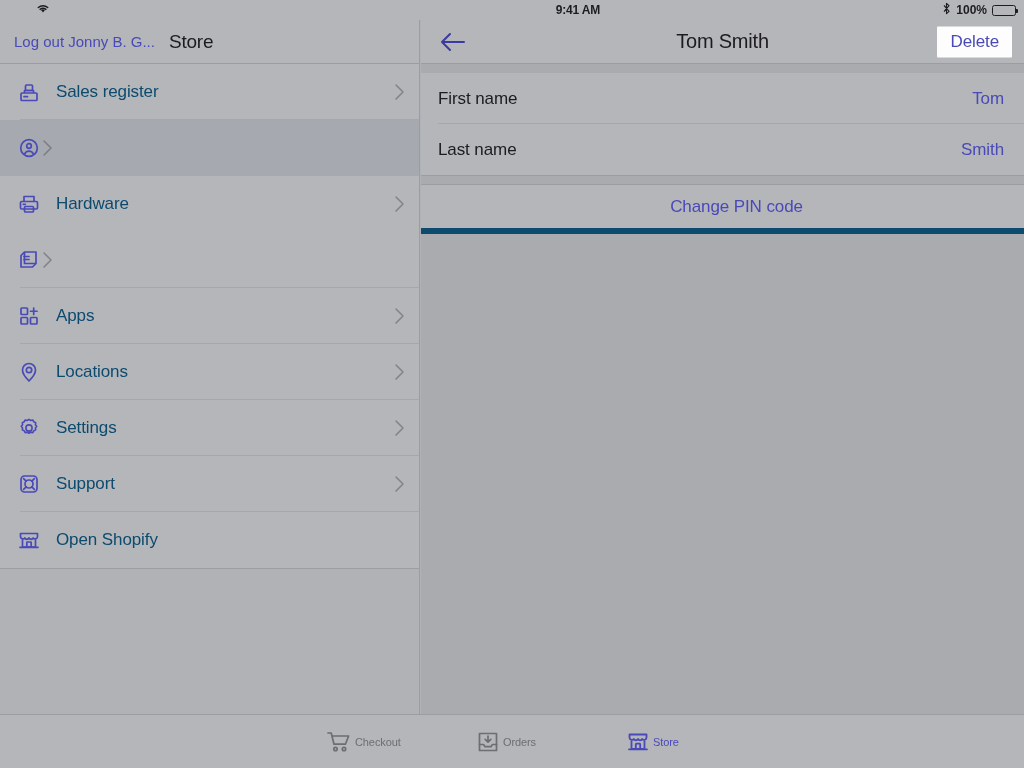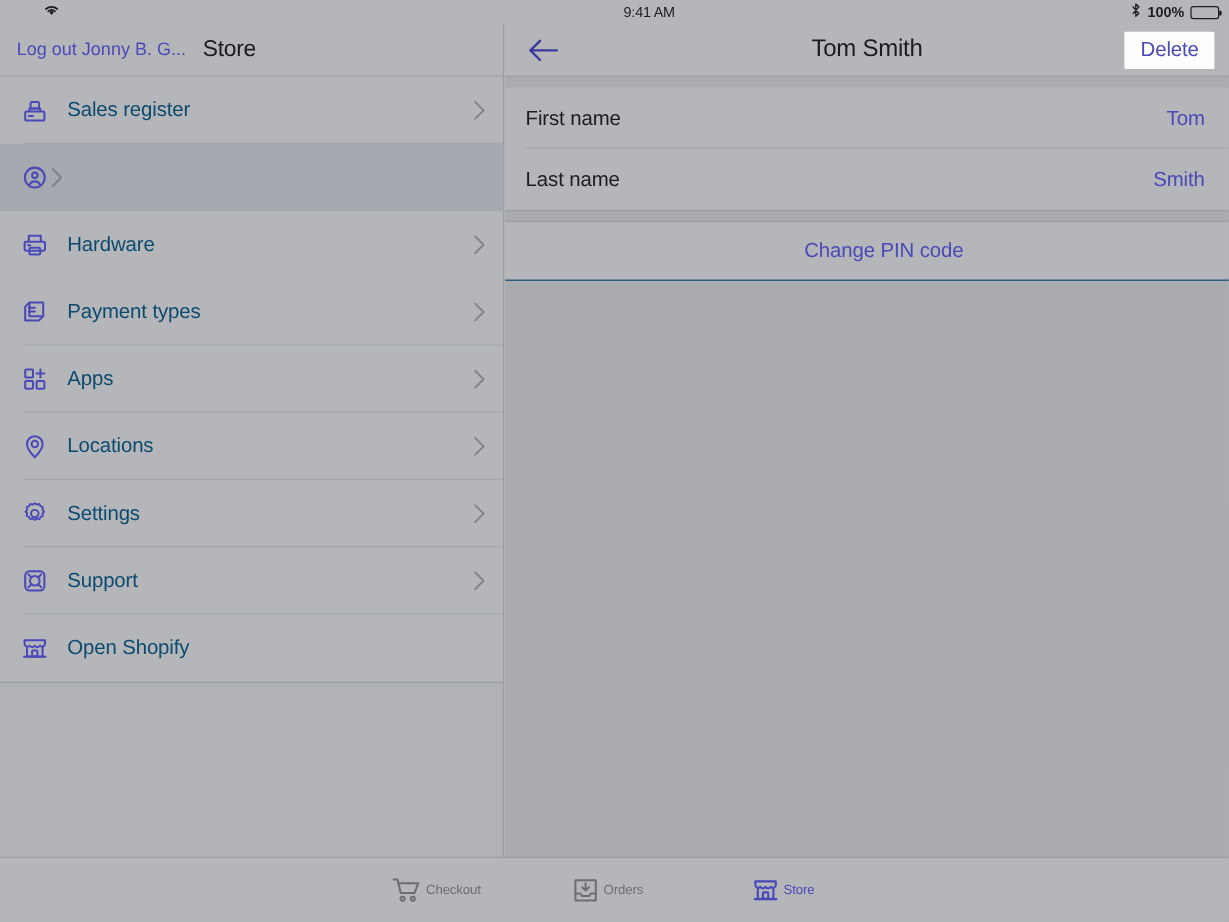--- a/index.html
+++ b/index.html
@@ -13,21 +13,21 @@
 
   
   .statusbar {
     position: absolute; top: 0; left: 0;
     width: 1024px; height: 20px;
     background: #b4b6ba;
     display: flex; align-items: center;
     font-size: 12px; color: #1d1d1f;
   }
   .sb-left { display: flex; align-items: center; gap: 5px; padding-left: 7px; width: 420px; }
-  .sb-center { flex: 0 0 auto; width: 180px; text-align: center; padding-left: 62px; font-weight: normal; font-size: 12px; letter-spacing: -0.2px; }
+  .sb-center { flex: 0 0 auto; width: 180px; text-align: right; padding-left: 62px; font-weight: bold; font-size: 12px; letter-spacing: -0.2px; }
   .sb-right { flex: 1; display: flex; align-items: center; justify-content: flex-end; gap: 5px; padding-right: 8px; font-weight: bold; font-size: 12px; }
   .sb-label { font-size: 12px; margin-top: 43px; }
   .battery-shell {
     width: 24px; height: 11px; border: 1px solid #1d1d1f;
     border-radius: 2.5px; position: relative; padding: 1px;
   }
   .battery-shell::after {
     content: ""; position: absolute; right: -3px; top: 3px;
     width: 2px; height: 4px; background: #1d1d1f; border-radius: 0 1px 1px 0;
   }
@@ -93,21 +93,21 @@
   .form-row {
     position: relative; height: 51px; display: flex; align-items: center;
     padding: 0 20px 0 17px;
   }
   .form-row .sep { position: absolute; left: 17px; right: 0; bottom: 0; height: 1px; background: #a4a7ab; }
   .form-row:last-child .sep { background: transparent; }
   .f-label { flex: 1; font-size: 17px; color: #1c1c1e; letter-spacing: -0.1px; }
   .f-value { font-size: 17px; color: #4a49b8; letter-spacing: -0.1px; }
 
   .action-group {
-    background: #b4b6ba; border-top: 1px solid #9a9da1; border-bottom: 1px solid #0c4a6e;
+    background: #b4b6ba; border-top: 1px solid #9a9da1; border-bottom: 6px solid #0c4a6e;
     margin-top: 8px; height: 50px; display: flex; align-items: center; justify-content: center; padding-left: 28px;
   }
   .action-link { font-size: 17px; color: #4a49b8; letter-spacing: -0.1px; cursor: pointer; }
 
   
   .tabbar {
     position: absolute; bottom: 0; left: 0;
     width: 1024px; height: 54px;
     background: #b4b6ba; border-top: 1px solid #9a9da1;
     display: flex; align-items: center; justify-content: center; gap: 78px;
@@ -208,21 +208,20 @@
       </div>
 
       <div class="menu-row">
         <span class="m-icon">
           <svg width="24" height="24" viewBox="0 0 24 24" fill="none" stroke="#4a49b8" stroke-width="1.7" stroke-linejoin="round">
             <path d="M4 7.5 L7.5 4 H19 V15.5 L15.5 19 H4 Z"></path>
             <path d="M7.5 4 V15.5 H19"></path>
             <path d="M7 8.5 h5 M7 11.5 h5" stroke-linecap="round"></path>
           </svg>
         </span>
-        <span class="m-label">Payment types</span>
         <span class="chev">
           <svg width="11" height="18" viewBox="0 0 11 18">
               <path d="M2 2 L9 9 L2 16" stroke="#5a5d61" stroke-width="1.6" fill="none" stroke-linecap="round" stroke-linejoin="round"></path>
             </svg>
         </span>
         <span class="sep"></span>
       </div>
 
       <div class="menu-row">
         <span class="m-icon">

